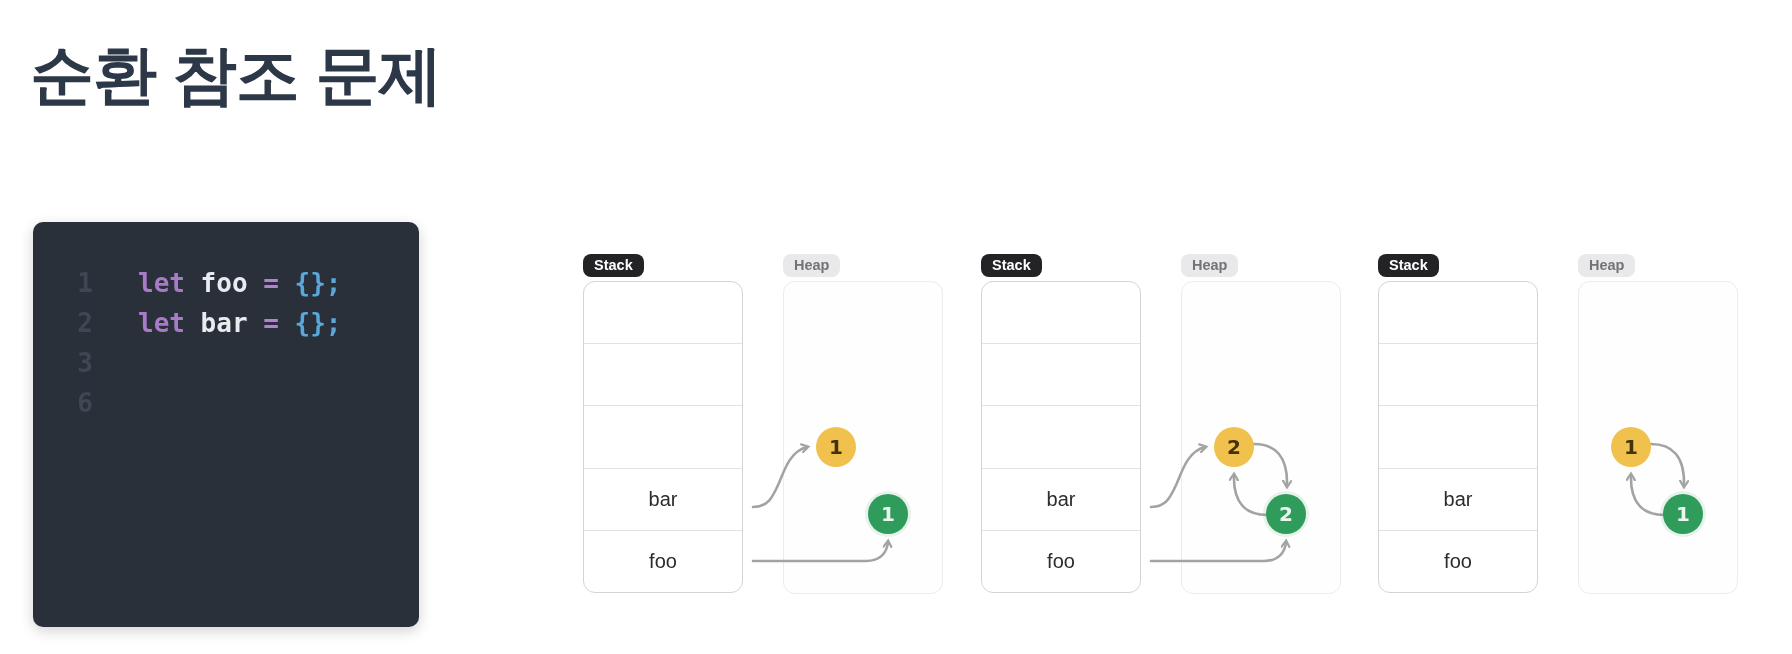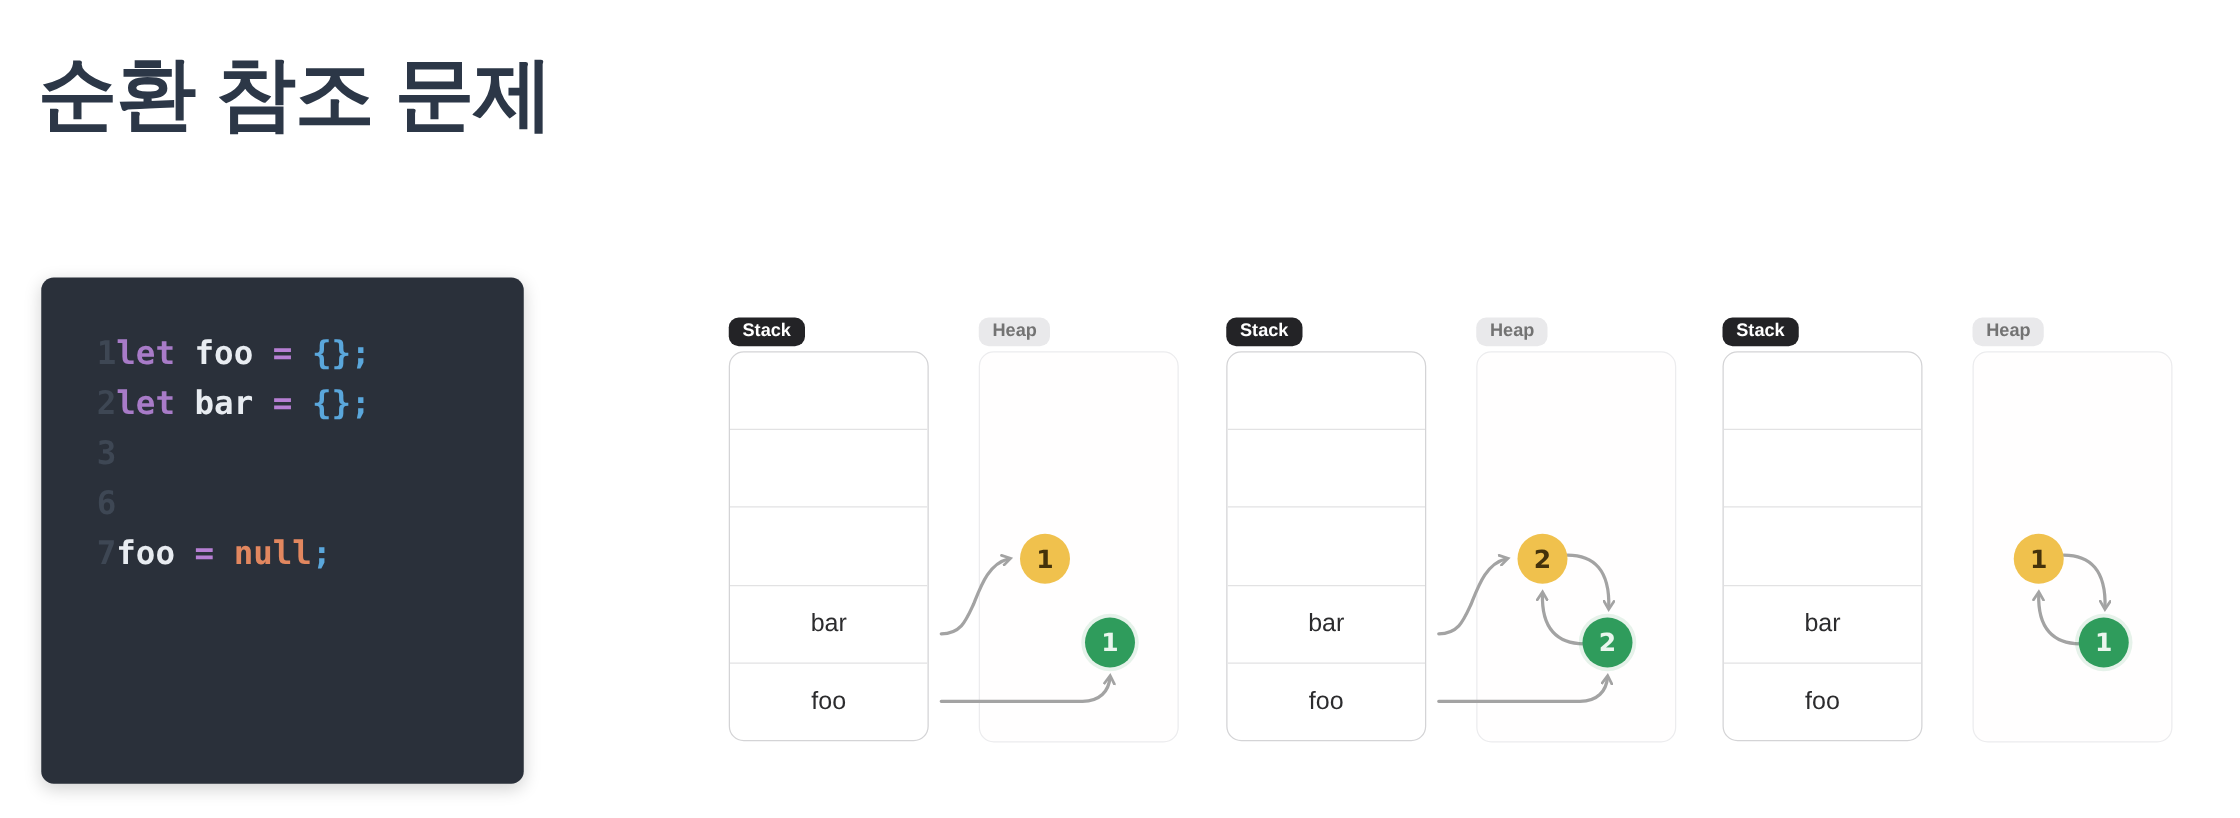--- a/index.html
+++ b/index.html
@@ -19,21 +19,21 @@
     background:var(--code_bg,#293039);border-radius:10px;
     box-shadow:0 4px 14px rgba(0,0,0,.18);
     font-family:"DejaVu Sans Mono",monospace;font-weight:700;font-size:26px;
     box-sizing:border-box;padding-top:41px;
   }
   .code-line{height:40px;line-height:40px;white-space:pre;}
   .code-line .ln{
     display:inline-block;width:60px;text-align:right;
     color:var(--line_number,#3e4754);
   }
-  .code-line .src{}
+  .code-line .src{margin-left:45px;}
   .tk-kw{color:var(--kw,#a87bc8);}
   .tk-pl{color:var(--plain,#e8ecf1);}
   .tk-op{color:var(--op,#b77fd4);}
   .tk-pu{color:var(--punct,#5aa7dc);}
   .tk-nul{color:var(--null,#e2875f);}
   
   .group{position:absolute;top:254px;width:360px;height:350px;}
   .badge{
     position:absolute;top:0;display:inline-block;
     font-size:14.5px;font-weight:700;padding:3px 11px;border-radius:8px;
@@ -82,21 +82,20 @@
 <div class="canvas">
 
   <h1 class="page-title">순환 참조 문제</h1>
 
   <div class="code-block">
     <div id="code-lines">
         <div class="code-line"><span class="ln">1</span><span class="src"><span class="tk-kw">let</span><span class="tk-pl"> foo </span><span class="tk-op">=</span><span class="tk-pl"> </span><span class="tk-pu">{};</span></span></div>
         <div class="code-line"><span class="ln">2</span><span class="src"><span class="tk-kw">let</span><span class="tk-pl"> bar </span><span class="tk-op">=</span><span class="tk-pl"> </span><span class="tk-pu">{};</span></span></div>
         <div class="code-line"><span class="ln">3</span><span class="src"></span></div>
         <div class="code-line"><span class="ln">6</span><span class="src"></span></div>
-        <div class="code-line"><span class="ln">7</span><span class="src"><span class="tk-pl">foo </span><span class="tk-op">=</span><span class="tk-pl"> </span><span class="tk-nul">null</span><span class="tk-pu">;</span></span></div>
       </div>
   </div>
 
   <div class="group" style="left:583px">
     <span class="badge badge-stack">Stack</span>
     <span class="badge badge-heap">Heap</span>
     <div class="stack-box">
       <div class="stack-cell"></div>
       <div class="stack-cell"></div>
       <div class="stack-cell"></div>

